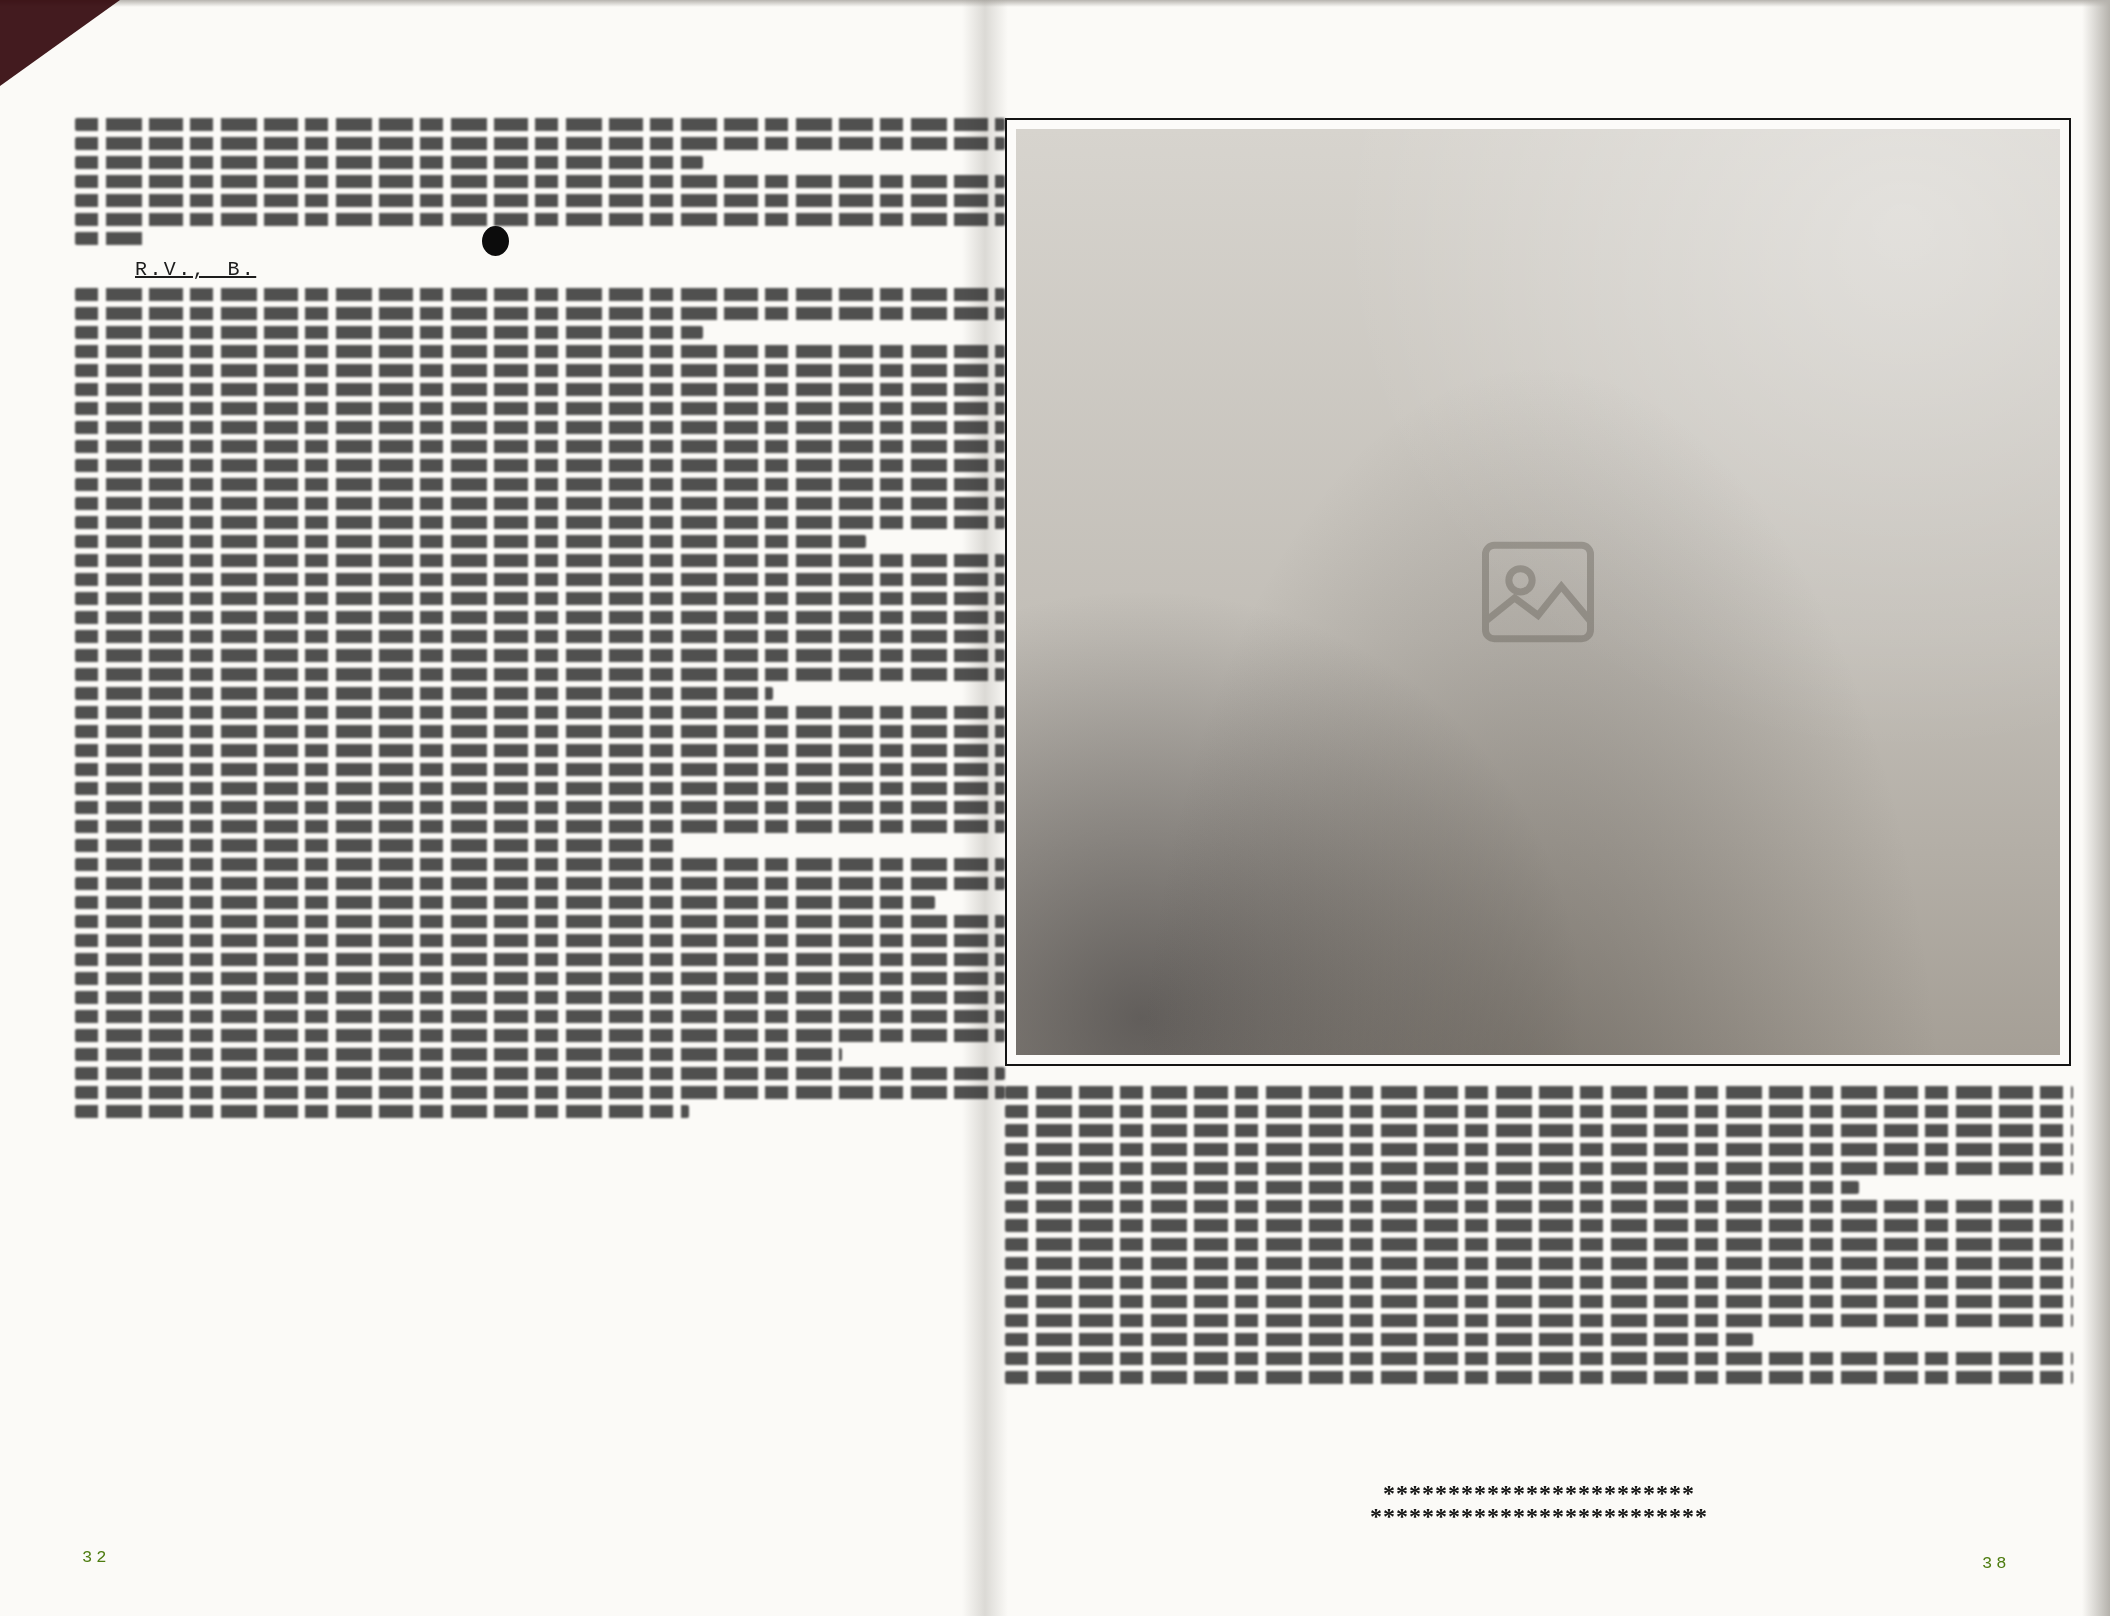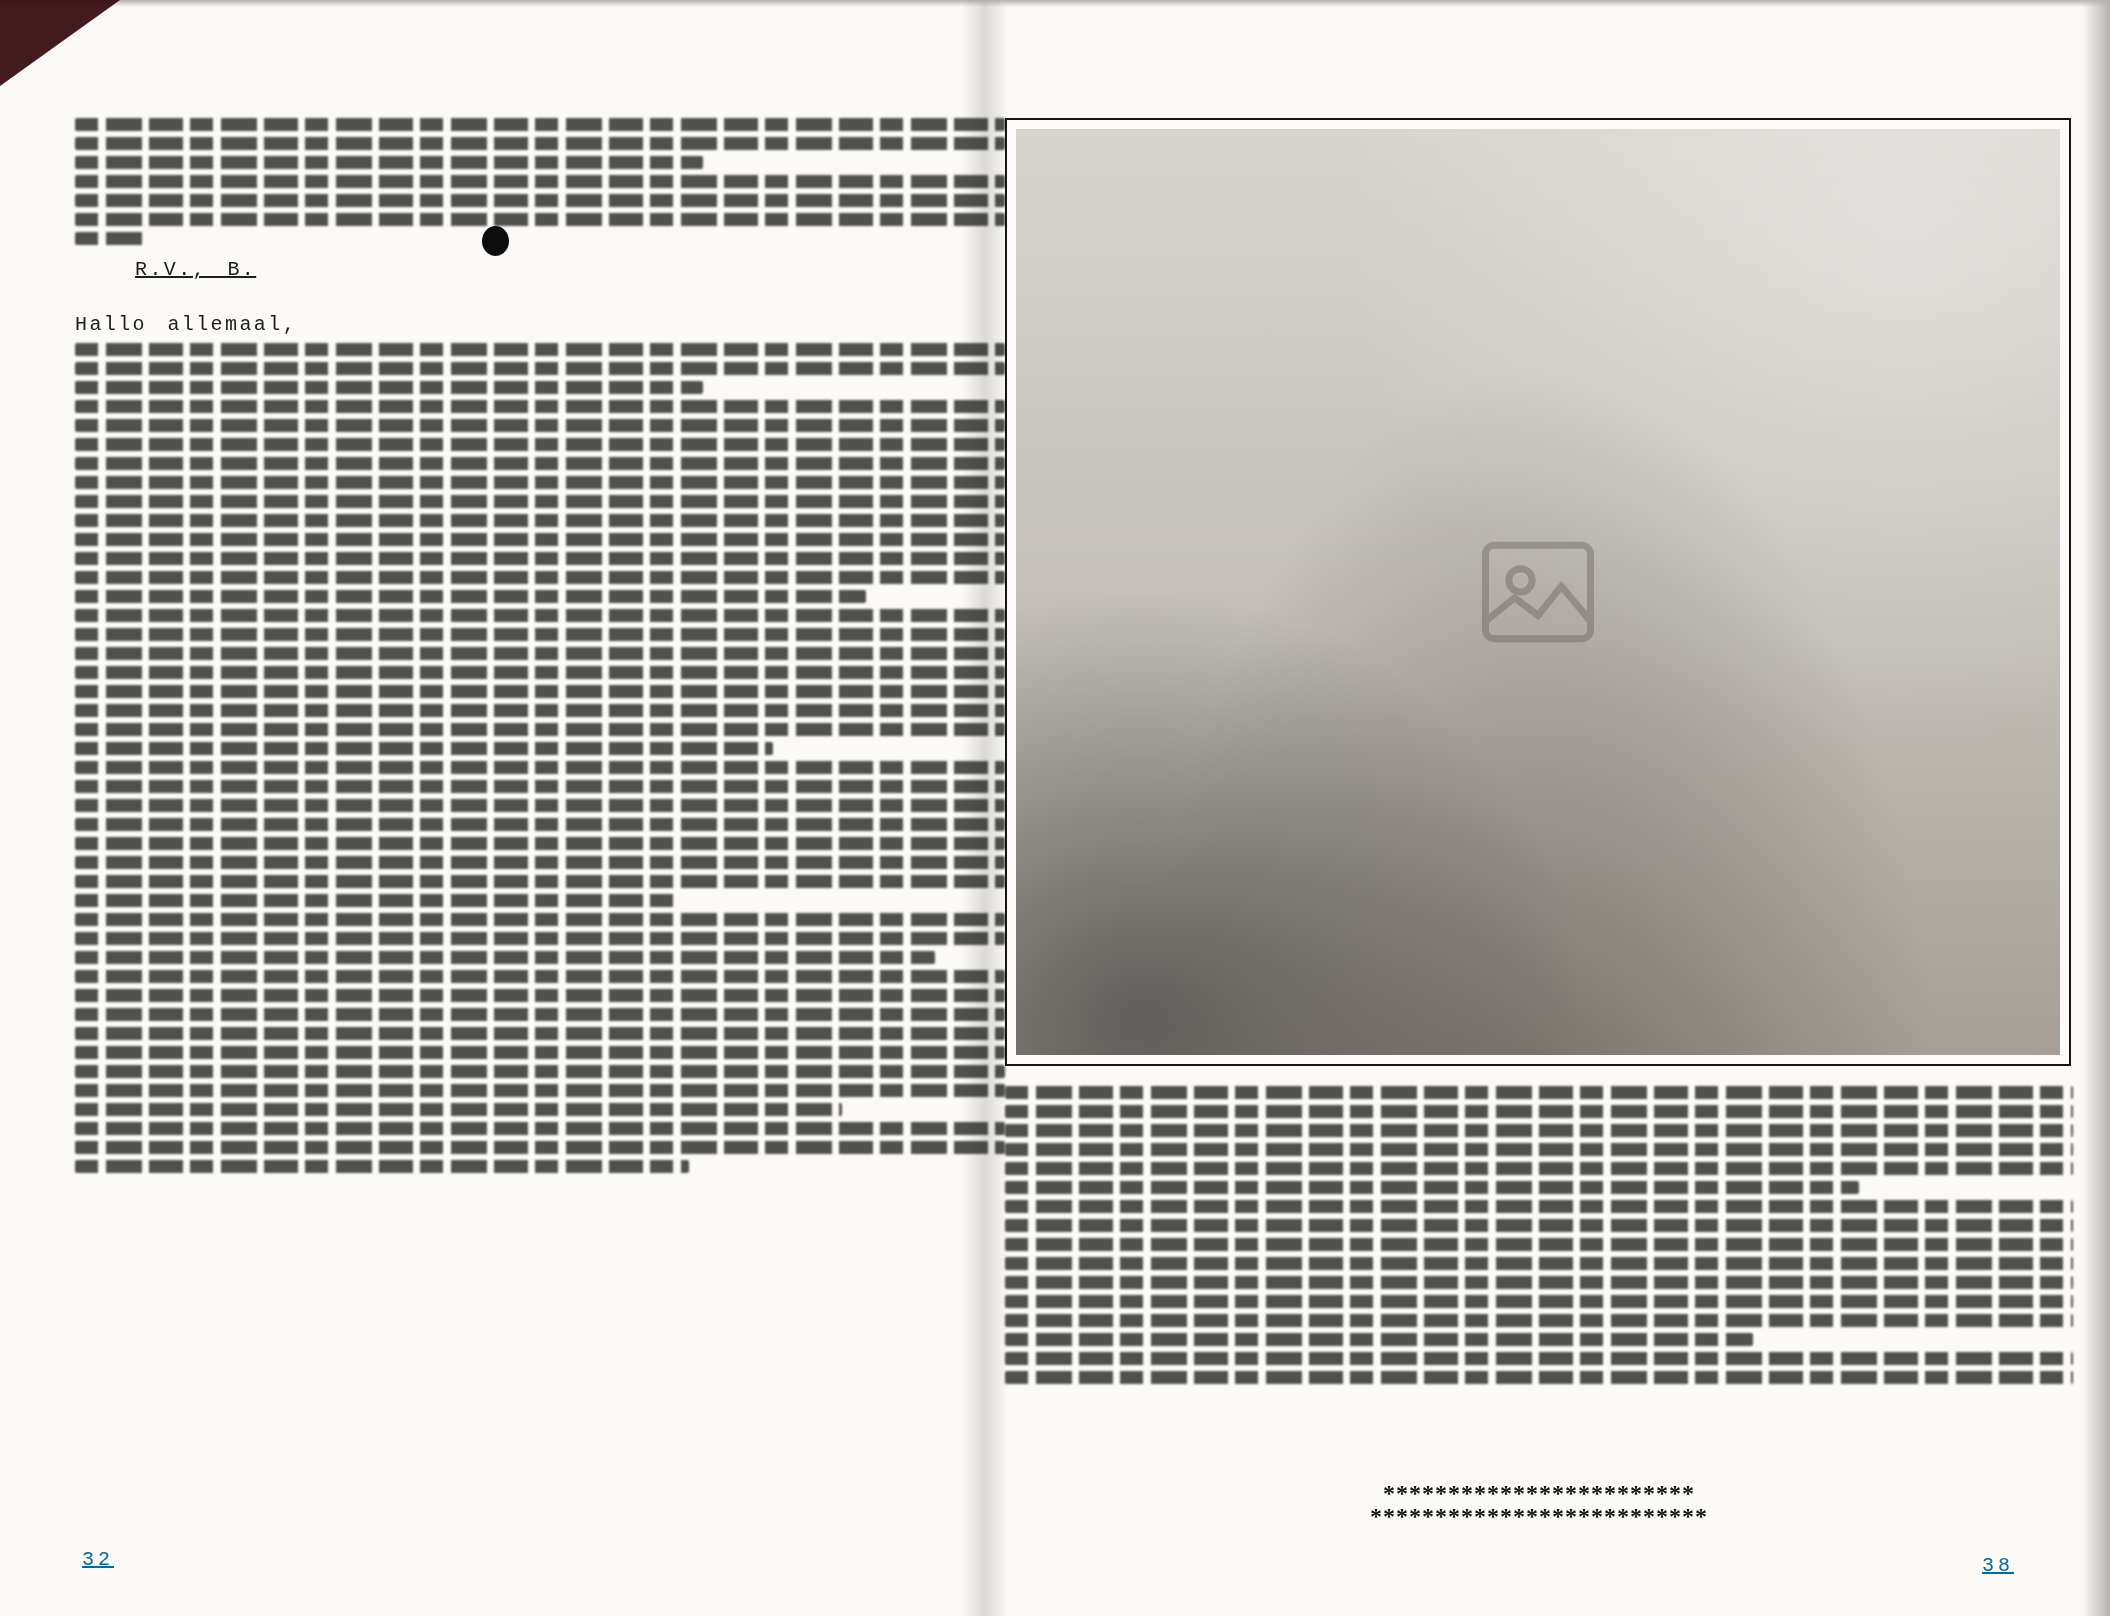--- a/index.html
+++ b/index.html
@@ -66,21 +66,21 @@
   
   .callout{
     position:absolute;left:1005px;top:1482px;width:1068px;
     text-align:center;font-family:"Liberation Serif","DejaVu Serif",serif;
     font-size:22px;font-weight:bold;line-height:23px;color:#151515;
   }
   .callout .stars{letter-spacing:1px;font-size:24px;}
   .callout .line{letter-spacing:4px;}
 
   
-  .pageno{position:absolute;font-size:20px;letter-spacing:4px;color:#0369a1;text-decoration:underline;}
+  .pageno{position:absolute;font-size:17px;letter-spacing:4px;color:#4d7c0f;}
   .pageno-left{left:82px;top:1548px;}
   .pageno-right{left:1982px;top:1554px;}
 </style>
 </head>
 <body>
 
 <div class="spread">
 
   <div class="top-edge"></div>
   <div class="right-edge"></div>
@@ -91,21 +91,20 @@
     <div class="skel">
         <div class="skel-line"></div>
         <div class="skel-line"></div>
         <div class="skel-line" style="width: 67.5%;"></div>
         <div class="skel-line"></div>
         <div class="skel-line"></div>
         <div class="skel-line"></div>
         <div class="skel-line" style="width: 8%;"></div>
       </div>
     <p class="body-text signature">R.V., B.</p>
-    <p class="body-text salutation">Hallo allemaal,</p>
     <div class="skel">
         <div class="skel-line"></div>
         <div class="skel-line"></div>
         <div class="skel-line" style="width: 67.5%;"></div>
         <div class="skel-line"></div>
         <div class="skel-line"></div>
         <div class="skel-line"></div>
         <div class="skel-line"></div>
         <div class="skel-line"></div>
         <div class="skel-line"></div>

